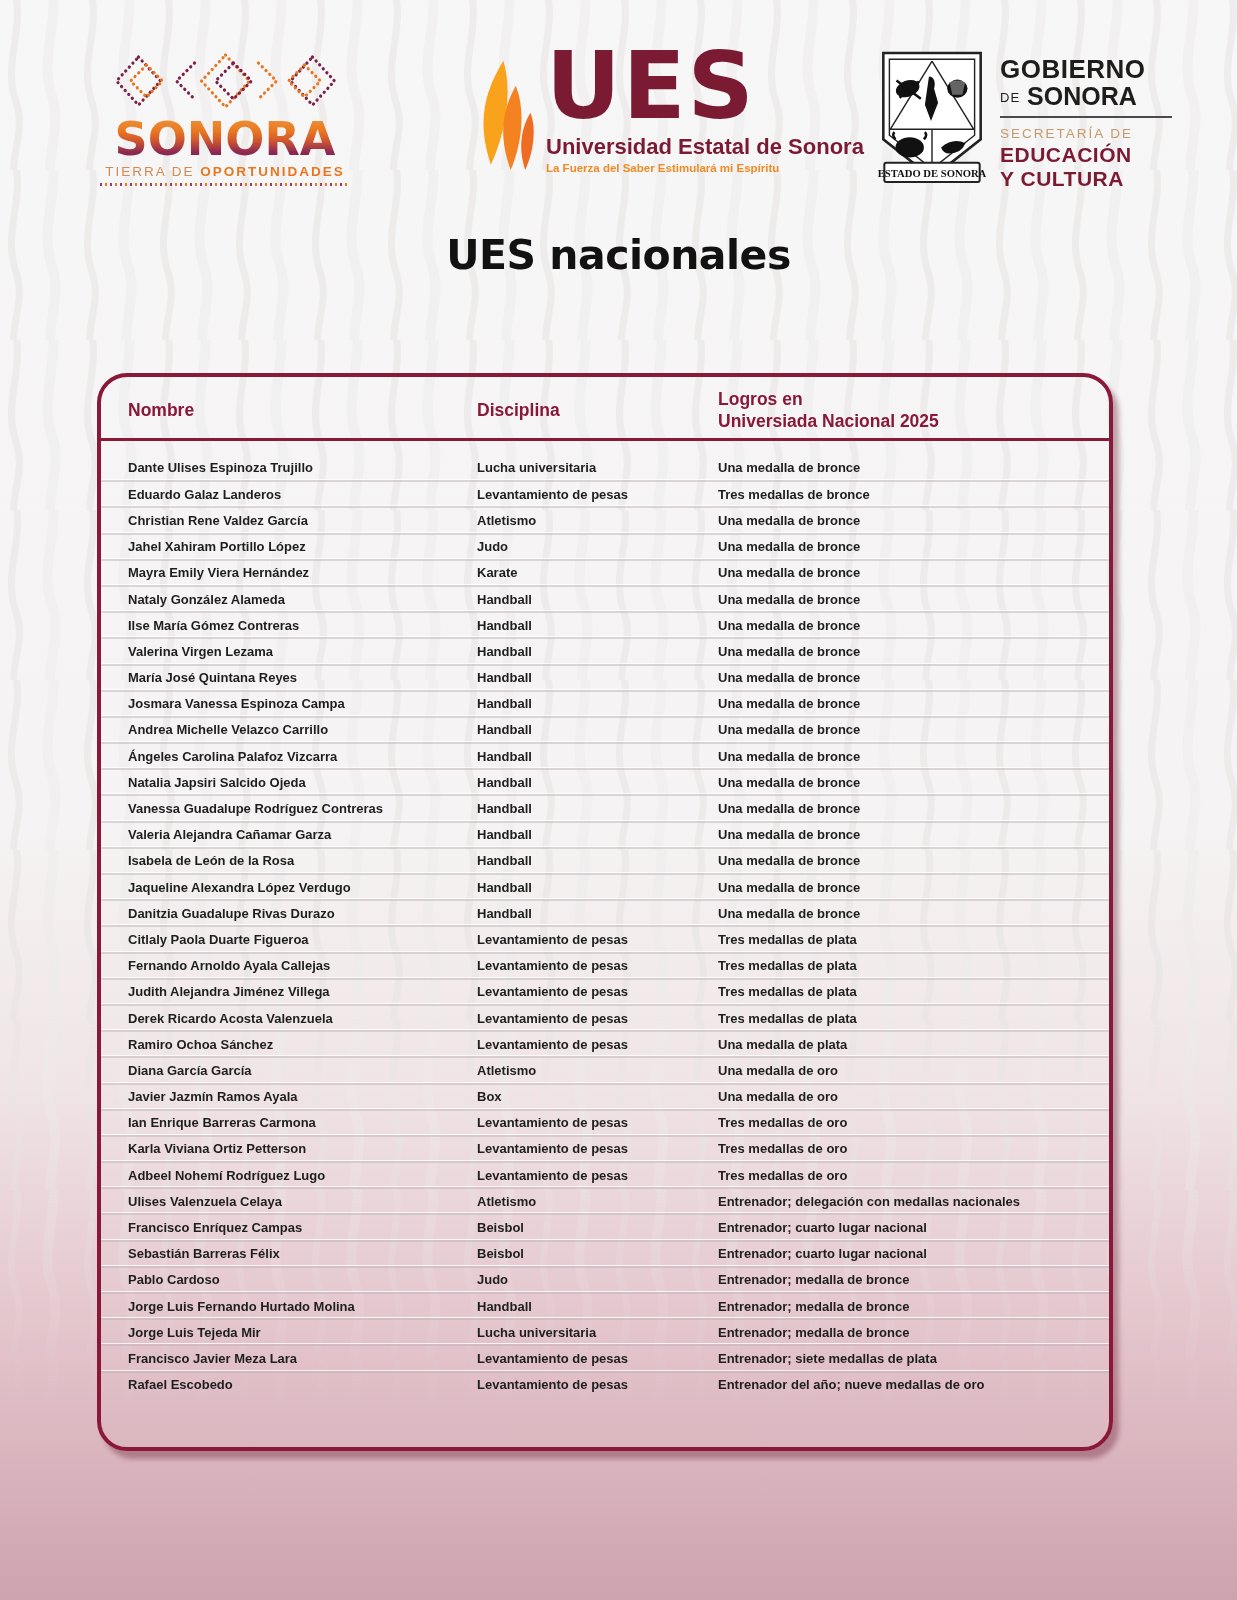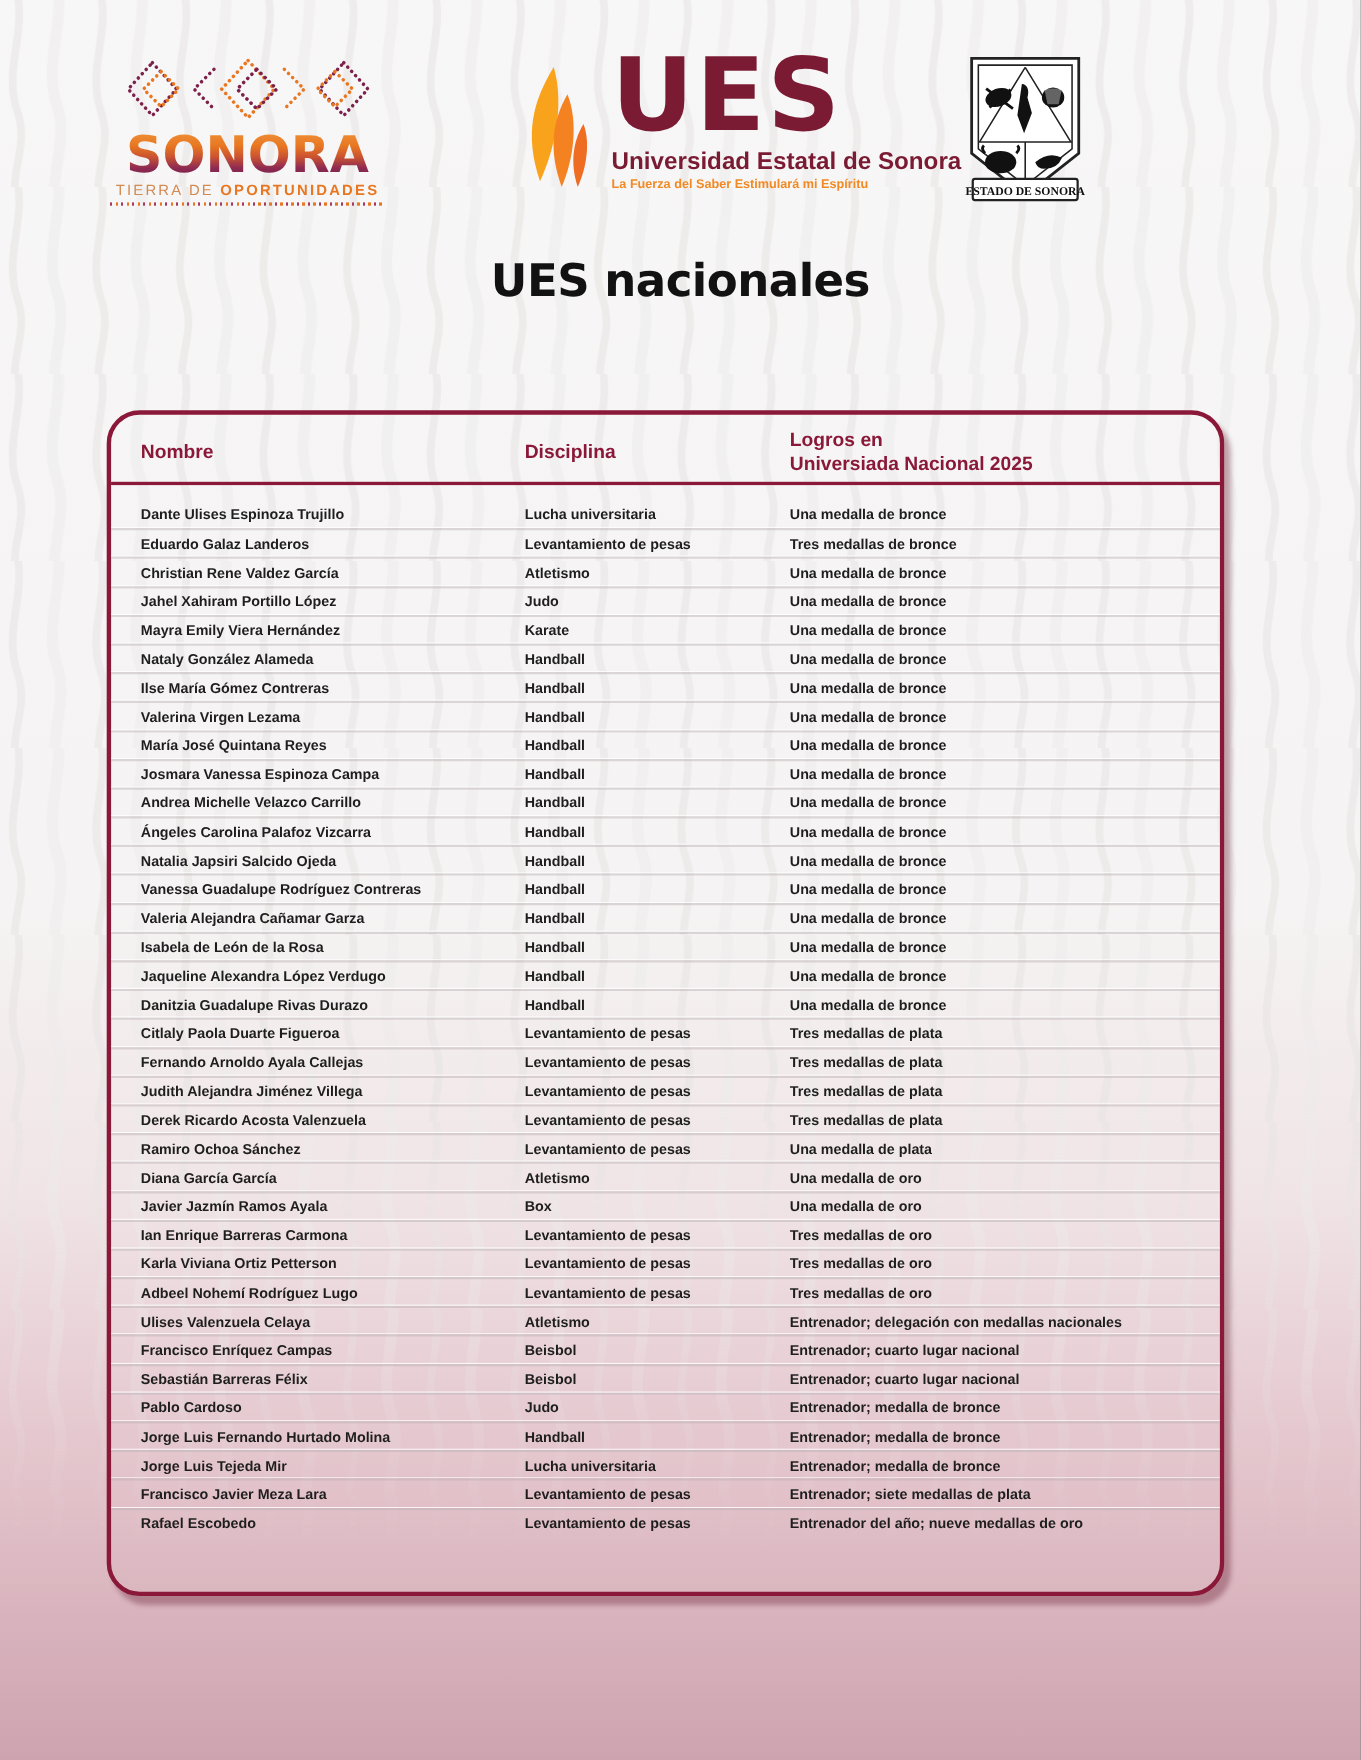--- a/index.html
+++ b/index.html
@@ -30,21 +30,21 @@
   }
   .sonora-tagline { margin-top:2px; font-size:13.5px; letter-spacing:2px; white-space:nowrap; }
   .sonora-tagline .t-light { color:#d18a52; font-weight:normal; }
   .sonora-tagline .t-bold  { color:#e87722; font-weight:bold; }
   .sonora-dots { margin-top:4px; height:3px;
     background:repeating-linear-gradient(90deg,#a43a5e 0 2px,transparent 2px 5px,#e87722 5px 7px,transparent 7px 10px); }
 
   
   .ues-logo { position:absolute; left:468px; top:42px; display:flex; align-items:flex-start; }
   .ues-flame { margin-top:8px; }
-  .ues-texts { margin-left:10px; }
+  .ues-texts { margin-left:0; }
   .ues-acronym {
     font-family:"DejaVu Sans", sans-serif; font-weight:bold;
     font-size:92px; line-height:0.98; color:#7a1b33; letter-spacing:2px;
   }
   .ues-line1 { font-size:22px; font-weight:bold; color:#7a1b33; margin-top:2px; }
   .ues-line2 { font-size:11.5px; font-weight:bold; color:#f08a24; margin-top:2px; }
 
   
   .gob-logo { position:absolute; left:876px; top:46px; display:flex; gap:12px; align-items:flex-start; }
   .gob-texts { width:172px; padding-top:10px; }
@@ -148,20 +148,31 @@
           <path d="M52 30 c5 0 7 6 5 12 l4 14 -7 18 -6 -16 z"></path>
           <ellipse cx="80" cy="42" rx="10" ry="9"></ellipse>
           <path d="M72 34 l16 0 -3 14 -10 0 z" fill="#fff" opacity="0.35"></path>
           <ellipse cx="33" cy="100" rx="14" ry="10"></ellipse>
           <path d="M19 92 q-4 -4 -1 -7 M47 92 q4 -4 1 -7" stroke="#111" stroke-width="2.5" fill="none"></path>
           <path d="M64 100 q12 -10 24 -4 q-4 10 -16 10 q-6 0 -8 -6 z"></path>
         </g>
         <rect x="8" y="115" width="94" height="19" rx="2" fill="#ffffff" stroke="#222" stroke-width="2"></rect>
         <text x="55" y="129" text-anchor="middle" font-family="Liberation Serif, serif" font-size="10.5" font-weight="bold" fill="#111">ESTADO DE SONORA</text>
       </svg>
+      <div class="gob-texts">
+        <div class="gob-l1">GOBIERNO</div>
+        <div class="gob-l2">
+          <span class="de-small">DE</span>
+          <span>SONORA</span>
+        </div>
+        <hr class="gob-rule">
+        <div class="gob-l3">SECRETARÍA DE</div>
+        <div class="gob-l4">EDUCACIÓN</div>
+        <div class="gob-l5">Y CULTURA</div>
+      </div>
     </div>
   </div>
 
   <div class="title-block">
     <div class="title-line">UES nacionales</div>
   </div>
 
   <div class="table-card">
     <div class="table-header">
       <div class="th">Nombre</div>

